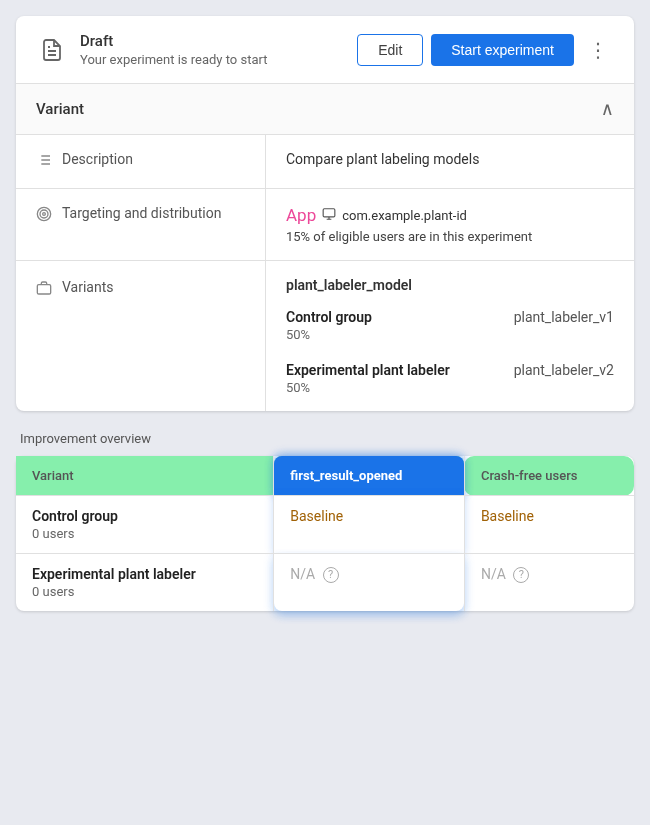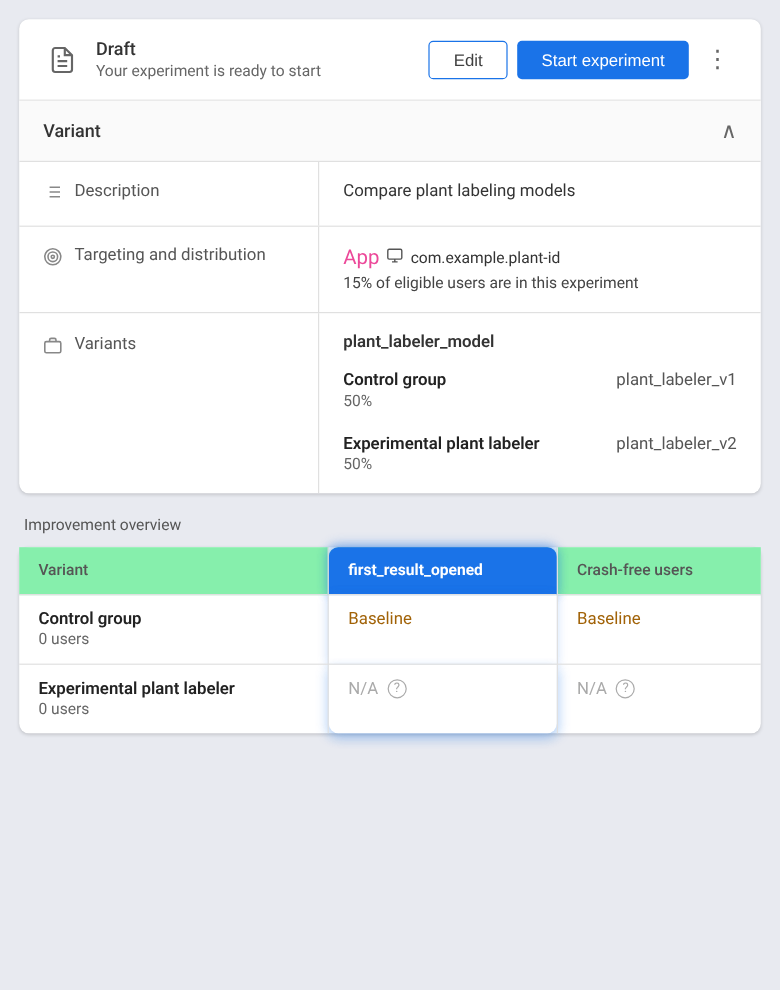--- a/index.html
+++ b/index.html
@@ -246,20 +246,21 @@
       padding: 12px 16px;
       text-align: left;
       font-size: 13px;
       font-weight: 500;
       color: #555;
       border-right: 1px solid #e0e0e0;
     }
 
     .improvement-table th:last-child {
       border-right: none;
+      border-radius: 10px;
     }
 
     .improvement-table td {
       padding: 12px 16px;
       border-right: 1px solid #e0e0e0;
       border-bottom: 1px solid #e0e0e0;
       vertical-align: top;
     }
 
     .improvement-table td:last-child {

